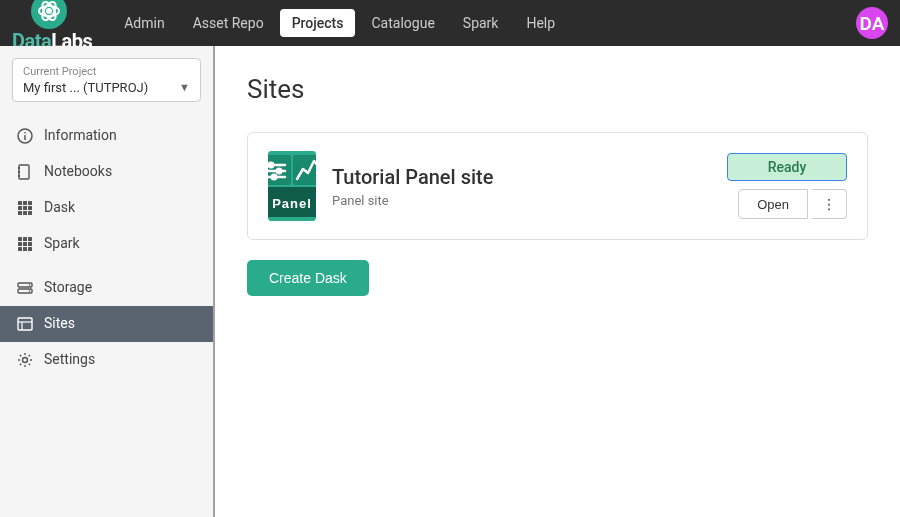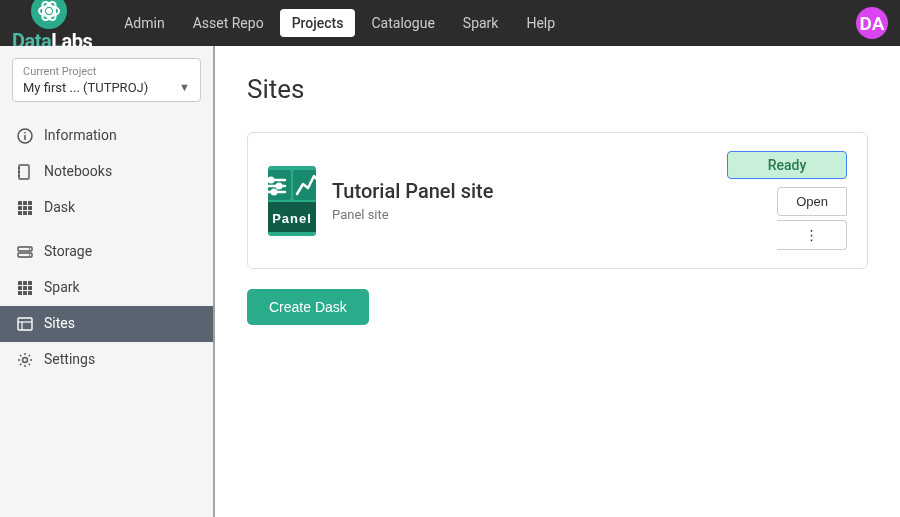--- a/index.html
+++ b/index.html
@@ -185,21 +185,20 @@
       padding: 5px 24px;
       border-radius: 4px;
       font-size: 14px;
       font-weight: 500;
       min-width: 120px;
       text-align: center;
     }
     .action-buttons {
       display: flex;
       gap: 4px;
-      flex-direction: column;
     }
     .btn-open {
       border: 1px solid #ccc;
       background: #fff;
       color: #333;
       padding: 6px 18px;
       border-radius: 4px 0 0 4px;
       cursor: pointer;
       font-size: 13px;
     }
@@ -309,49 +308,49 @@
             <rect x="6" y="6" width="4" height="4" rx="0.5"></rect>
             <rect x="11" y="6" width="4" height="4" rx="0.5"></rect>
           <rect x="1" y="11" width="4" height="4" rx="0.5"></rect>
             <rect x="6" y="11" width="4" height="4" rx="0.5"></rect>
             <rect x="11" y="11" width="4" height="4" rx="0.5"></rect>
         </svg>
       </span>
       <span>Dask</span>
     </div>
 
-    <div class="sidebar-item" style="margin-top:8px;">
-      <span class="sidebar-icon">
-        <svg width="16" height="16" viewBox="0 0 16 16" fill="currentColor">
-          <rect x="1" y="3" width="14" height="4" rx="1" fill="none" stroke="currentColor" stroke-width="1.4"></rect>
-          <rect x="1" y="9" width="14" height="4" rx="1" fill="none" stroke="currentColor" stroke-width="1.4"></rect>
-          <circle cx="12.5" cy="5" r="0.8"></circle>
-          <circle cx="12.5" cy="11" r="0.8"></circle>
-        </svg>
-      </span>
-      <span>Storage</span>
-    </div>
-
     <div class="sidebar-item">
       <span class="sidebar-icon">
         <svg width="16" height="16" viewBox="0 0 16 16" fill="currentColor">
           <rect x="1" y="1" width="4" height="4" rx="0.5"></rect>
             <rect x="6" y="1" width="4" height="4" rx="0.5"></rect>
             <rect x="11" y="1" width="4" height="4" rx="0.5"></rect>
           <rect x="1" y="6" width="4" height="4" rx="0.5"></rect>
             <rect x="6" y="6" width="4" height="4" rx="0.5"></rect>
             <rect x="11" y="6" width="4" height="4" rx="0.5"></rect>
           <rect x="1" y="11" width="4" height="4" rx="0.5"></rect>
             <rect x="6" y="11" width="4" height="4" rx="0.5"></rect>
             <rect x="11" y="11" width="4" height="4" rx="0.5"></rect>
         </svg>
       </span>
       <span>Spark</span>
     </div>
 
+    <div class="sidebar-item" style="margin-top:8px;">
+      <span class="sidebar-icon">
+        <svg width="16" height="16" viewBox="0 0 16 16" fill="currentColor">
+          <rect x="1" y="3" width="14" height="4" rx="1" fill="none" stroke="currentColor" stroke-width="1.4"></rect>
+          <rect x="1" y="9" width="14" height="4" rx="1" fill="none" stroke="currentColor" stroke-width="1.4"></rect>
+          <circle cx="12.5" cy="5" r="0.8"></circle>
+          <circle cx="12.5" cy="11" r="0.8"></circle>
+        </svg>
+      </span>
+      <span>Storage</span>
+    </div>
+
     <div class="sidebar-item active">
       <span class="sidebar-icon">
         <svg width="16" height="16" viewBox="0 0 16 16" fill="currentColor">
           <rect x="1" y="2" width="14" height="12" rx="1" fill="none" stroke="white" stroke-width="1.4"></rect>
           <line x1="1" y1="6" x2="15" y2="6" stroke="white" stroke-width="1.2"></line>
           <line x1="5" y1="6" x2="5" y2="14" stroke="white" stroke-width="1.2"></line>
         </svg>
       </span>
       <span>Sites</span>
     </div>

